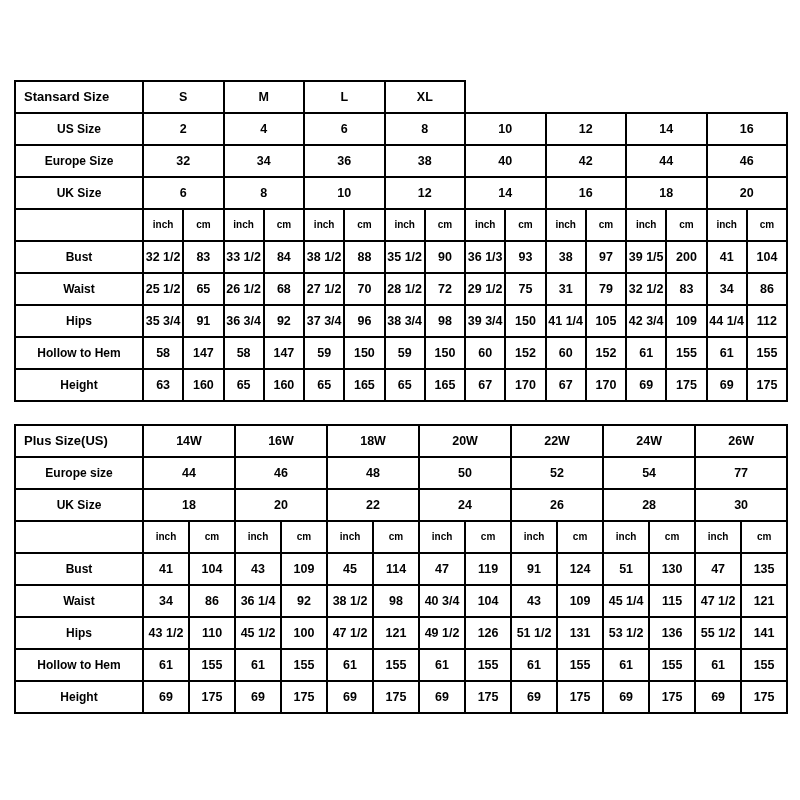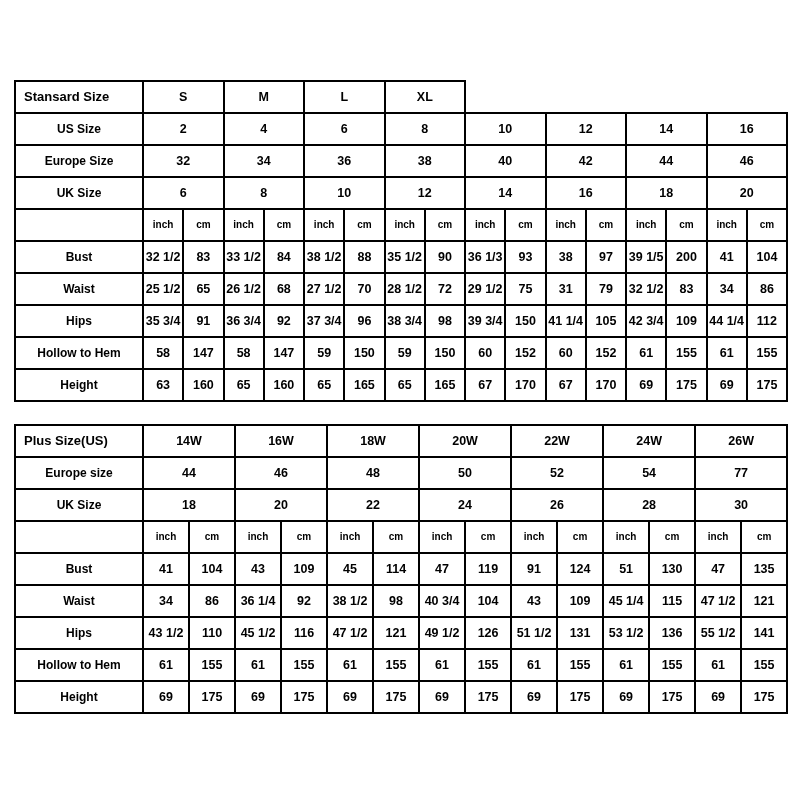--- a/index.html
+++ b/index.html
@@ -326,21 +326,21 @@
             <td>45 1/4</td>
             <td>115</td>
             <td>47 1/2</td>
             <td>121</td>
           </tr>
           <tr>
             <td class="rowlabel">Hips</td>
             <td>43 1/2</td>
             <td>110</td>
             <td>45 1/2</td>
-            <td>116</td>
+            <td>100</td>
             <td>47 1/2</td>
             <td>121</td>
             <td>49 1/2</td>
             <td>126</td>
             <td>51 1/2</td>
             <td>131</td>
             <td>53 1/2</td>
             <td>136</td>
             <td>55 1/2</td>
             <td>141</td>

